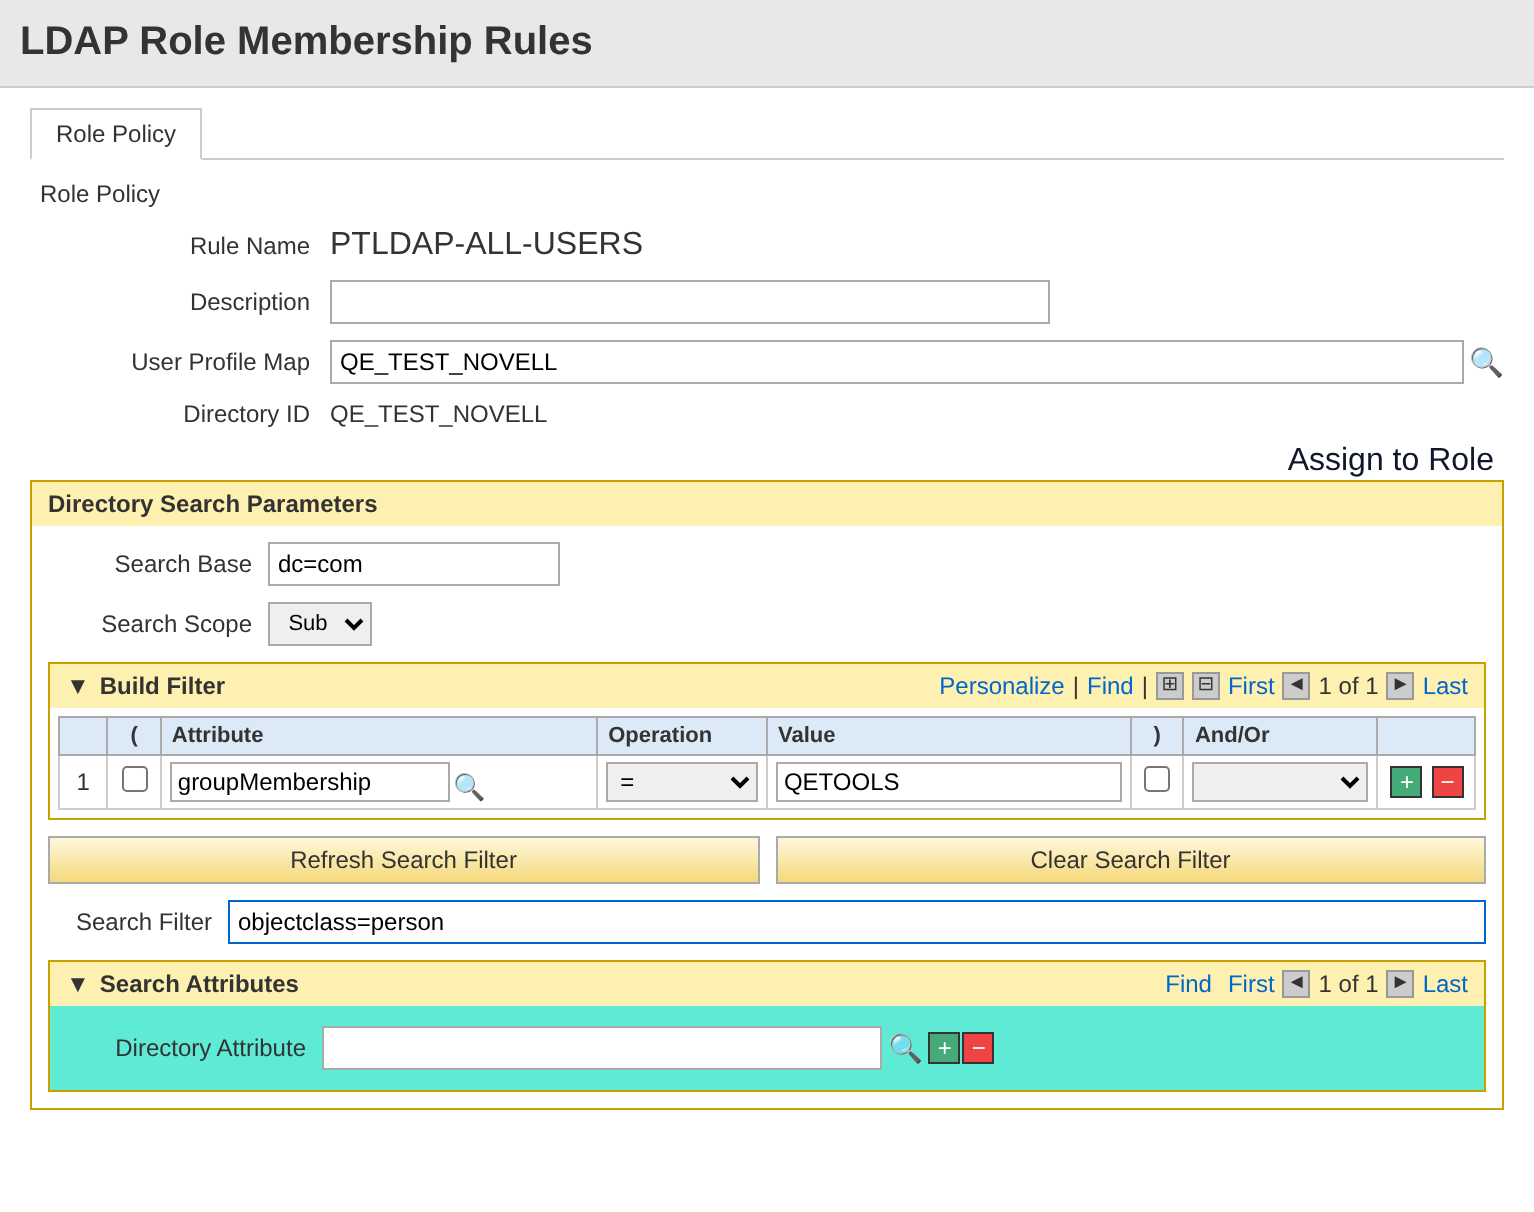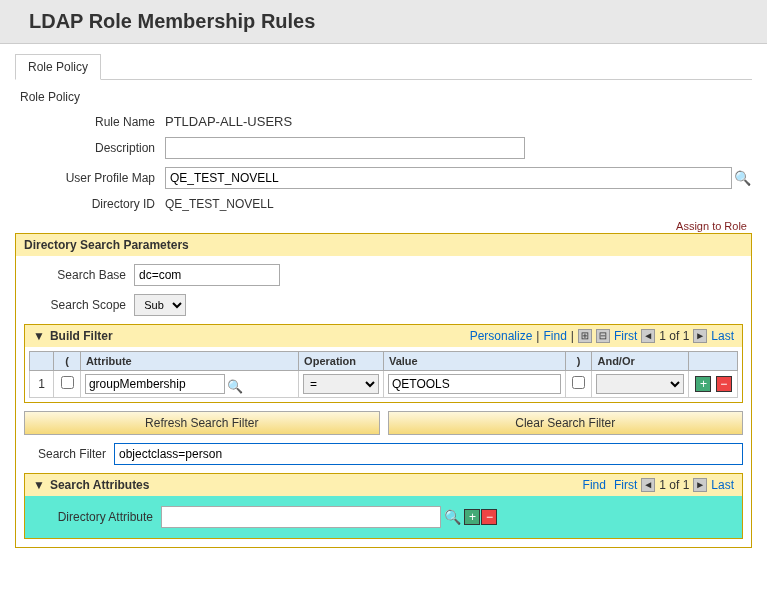--- a/index.html
+++ b/index.html
@@ -1,20 +1,20 @@
 <!DOCTYPE html>
 <html><head>
   <meta charset="utf-8">
   <style>
     * { box-sizing: border-box; margin: 0; padding: 0; }
     body { font-family: Arial, Helvetica, sans-serif; font-size: 12px; background: #f0f0f0; color: #333; }
 
     .page-container { width: 767px; min-height: 606px; background: #fff; }
 
-    .page-header { background: #e8e8e8; padding: 10px 29px; border-bottom: 1px solid #ccc; }
+    .page-header { background: #e8e8e8; padding: 10px 10px; border-bottom: 1px solid #ccc; }
     .page-header h1 { font-size: 20px; font-weight: bold; color: #333; }
 
     .content-area { padding: 10px 15px; }
 
     .tab-bar { display: flex; border-bottom: 1px solid #ccc; margin-bottom: 10px; }
     .tab { padding: 5px 12px; border: 1px solid #ccc; border-bottom: none; background: #dce9f7; cursor: pointer; font-size: 12px; color: #333; margin-right: 2px; }
     .tab.active { background: #fff; border-bottom: 1px solid #fff; margin-bottom: -1px; }
 
     .section-label { font-size: 12px; color: #333; margin-bottom: 10px; padding-left: 5px; }
 
@@ -23,21 +23,21 @@
     .form-control { flex: 1; }
     .form-control input[type="text"] { width: 100%; padding: 2px 4px; border: 1px solid #aaa; font-size: 12px; height: 22px; }
 
     .user-profile-row { display: flex; align-items: center; }
     .user-profile-row input { flex: 1; padding: 2px 4px; border: 1px solid #aaa; font-size: 12px; height: 22px; }
     .search-icon-btn { margin-left: 3px; cursor: pointer; color: #0066cc; font-size: 14px; }
 
     .static-value { font-size: 12px; color: #333; }
 
     .assign-link { text-align: right; padding-right: 5px; }
-    .assign-link a { color: #7f1d1d; font-size: 11px; text-decoration: none; cursor: pointer; }
+    .assign-link a { color: #0f172a; font-size: 16px; text-decoration: none; cursor: pointer; }
 
     .search-form-row { display: flex; align-items: center; margin-bottom: 8px; }
     .search-label { text-align: right; width: 110px; padding-right: 8px; font-size: 12px; }
     .search-input { border: 1px solid #aaa; padding: 2px 4px; font-size: 12px; height: 22px; width: 146px; }
     .search-select { border: 1px solid #aaa; padding: 1px 2px; font-size: 11px; height: 22px; text-align: center; }
 
     .build-filter-section { border: 1px solid #c8a000; margin-bottom: 8px; }
     .build-filter-header { background: #fef0b0; padding: 4px 8px; display: flex; align-items: center; justify-content: space-between; }
     .build-filter-title { font-weight: bold; font-size: 12px; display: flex; align-items: center; }
     .build-filter-controls { display: flex; align-items: center; gap: 4px; font-size: 12px; }
@@ -95,21 +95,21 @@
   <div class="content-area">
 
     <div class="tab-bar">
       <div class="tab active">Role Policy</div>
     </div>
 
     <div class="section-label">Role Policy</div>
 
     <div class="form-row">
       <div class="form-label">Rule Name</div>
-      <div class="form-control" style="font-size:13px;">PTLDAP-ALL-USERS</div>
+      <div class="form-control" style="font-size:16px;">PTLDAP-ALL-USERS</div>
     </div>
 
     <div class="form-row">
       <div class="form-label">Description</div>
       <div class="form-control">
         <input type="text" style="width: 360px;" value="">
       </div>
     </div>
 
     <div class="form-row">

